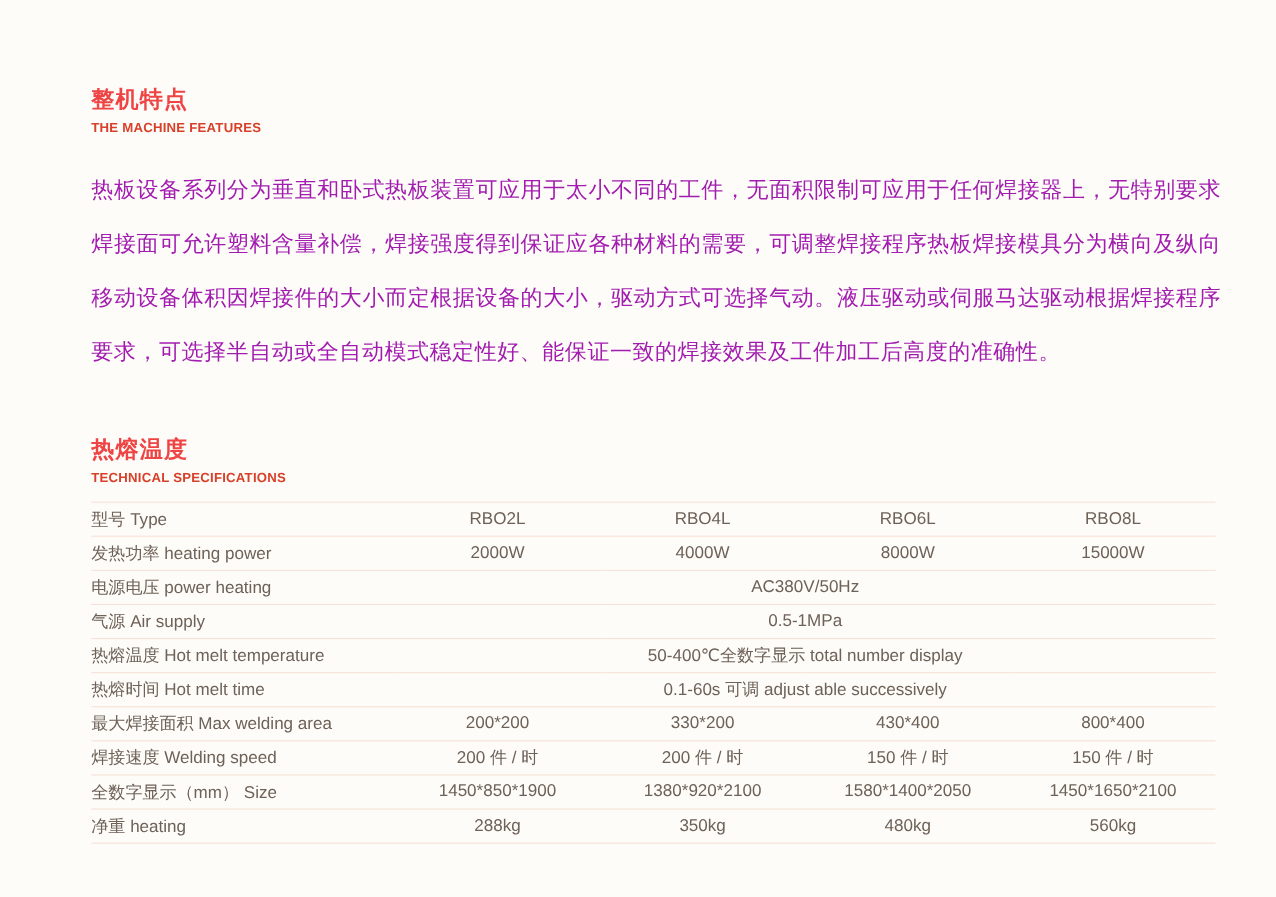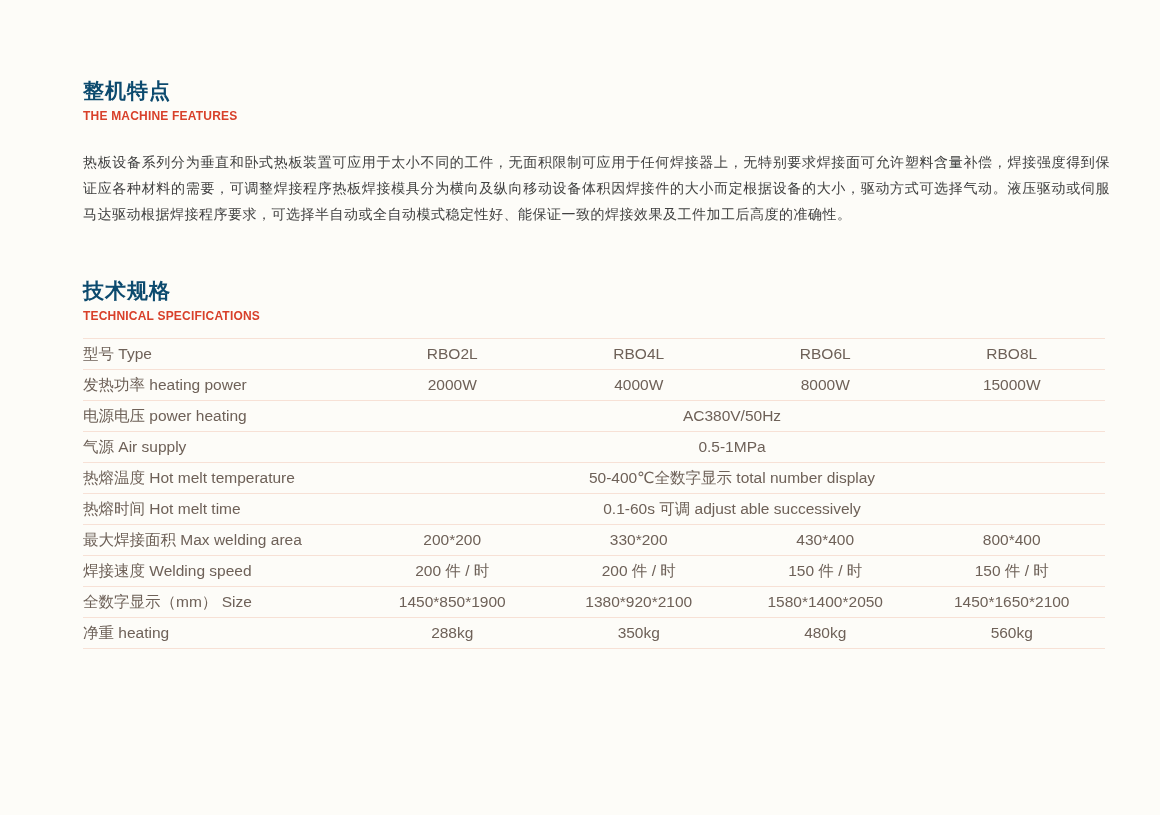--- a/index.html
+++ b/index.html
@@ -17,37 +17,37 @@
   }
   .content {
     position: absolute;
     left: 83px;
     top: 78px;
     width: 1027px;
   }
   .sec-title-zh {
     font-size: 21px;
     font-weight: bold;
-    color: #0c4a6e;
+    color: #ef4444;
     line-height: 1.2;
     letter-spacing: 1px;
     margin: 0;
   }
   .sec-title-en {
     font-size: 12px;
     color: #d8402a;
     line-height: 1.2;
     margin: 6px 0 0 0;
     letter-spacing: 0.2px;
   }
   .feature-text {
     margin: 25px 0 0 0;
-    font-size: 14px;
-    line-height: 26px;
-    color: #404040;
+    font-size: 20px;
+    line-height: 49px;
+    color: #a21caf;
     text-align: justify;
     letter-spacing: 0.5px;
   }
   .specs-section {
     margin-top: 51px;
   }
   table.spec-table {
     margin-top: 15px;
     width: 1022px;
     border-collapse: collapse;
@@ -83,21 +83,21 @@
 
 <div class="content">
 
   <div class="features-section">
     <h1 class="sec-title-zh">整机特点</h1>
     <h2 class="sec-title-en">THE MACHINE FEATURES</h2>
     <p class="feature-text">热板设备系列分为垂直和卧式热板装置可应用于太小不同的工件，无面积限制可应用于任何焊接器上，无特别要求焊接面可允许塑料含量补偿，焊接强度得到保证应各种材料的需要，可调整焊接程序热板焊接模具分为横向及纵向移动设备体积因焊接件的大小而定根据设备的大小，驱动方式可选择气动。液压驱动或伺服马达驱动根据焊接程序要求，可选择半自动或全自动模式稳定性好、能保证一致的焊接效果及工件加工后高度的准确性。</p>
   </div>
 
   <div class="specs-section">
-    <h1 class="sec-title-zh">技术规格</h1>
+    <h1 class="sec-title-zh">热熔温度</h1>
     <h2 class="sec-title-en">TECHNICAL SPECIFICATIONS</h2>
 
     <table class="spec-table">
       <colgroup>
         <col class="c-label">
         <col class="c-val">
           <col class="c-val">
           <col class="c-val">
           <col class="c-val">
       </colgroup>

